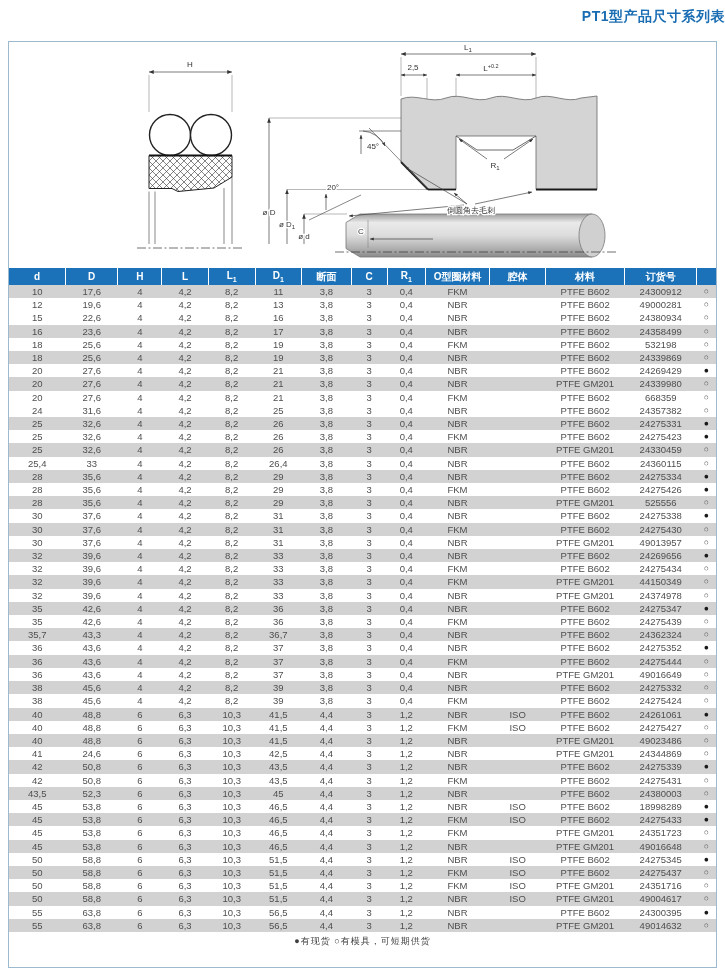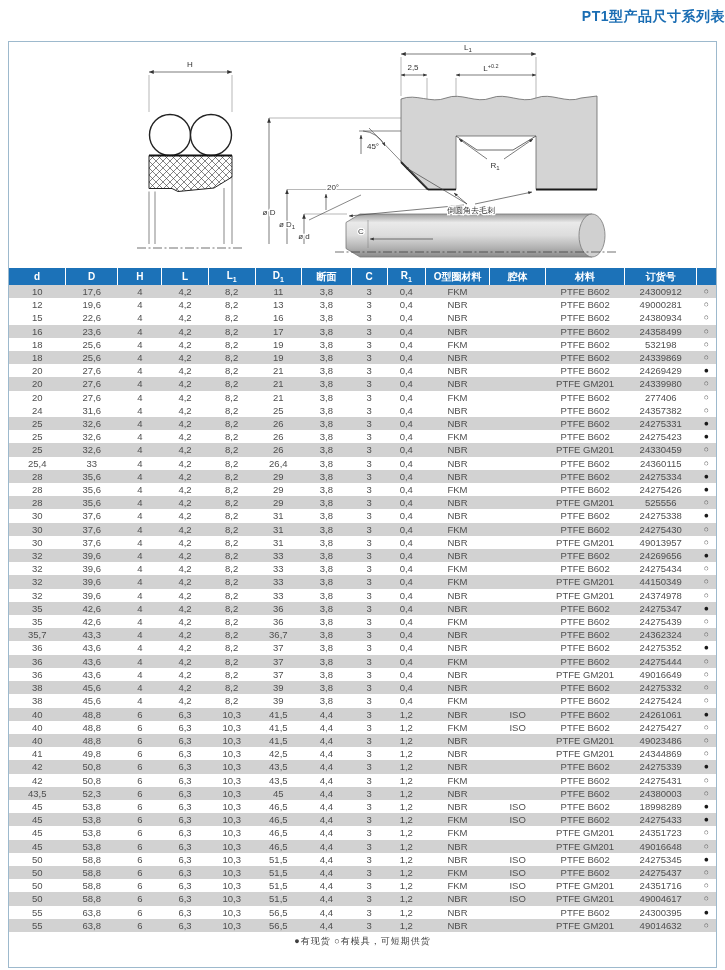--- a/index.html
+++ b/index.html
@@ -330,21 +330,21 @@
           <td>4</td>
           <td>4,2</td>
           <td>8,2</td>
           <td>21</td>
           <td>3,8</td>
           <td>3</td>
           <td>0,4</td>
           <td>FKM</td>
           <td></td>
           <td>PTFE B602</td>
-          <td>277406</td>
+          <td>668359</td>
           <td class="dot o">○</td>
         </tr>
         <tr class="w">
           <td>24</td>
           <td>31,6</td>
           <td>4</td>
           <td>4,2</td>
           <td>8,2</td>
           <td>25</td>
           <td>3,8</td>
@@ -751,21 +751,21 @@
           <td>3</td>
           <td>1,2</td>
           <td>NBR</td>
           <td></td>
           <td>PTFE GM201</td>
           <td>49023486</td>
           <td class="dot o">○</td>
         </tr>
         <tr class="w">
           <td>41</td>
-          <td>49,8</td>
+          <td>24,6</td>
           <td>6</td>
           <td>6,3</td>
           <td>10,3</td>
           <td>42,5</td>
           <td>4,4</td>
           <td>3</td>
           <td>1,2</td>
           <td>NBR</td>
           <td></td>
           <td>PTFE GM201</td>

